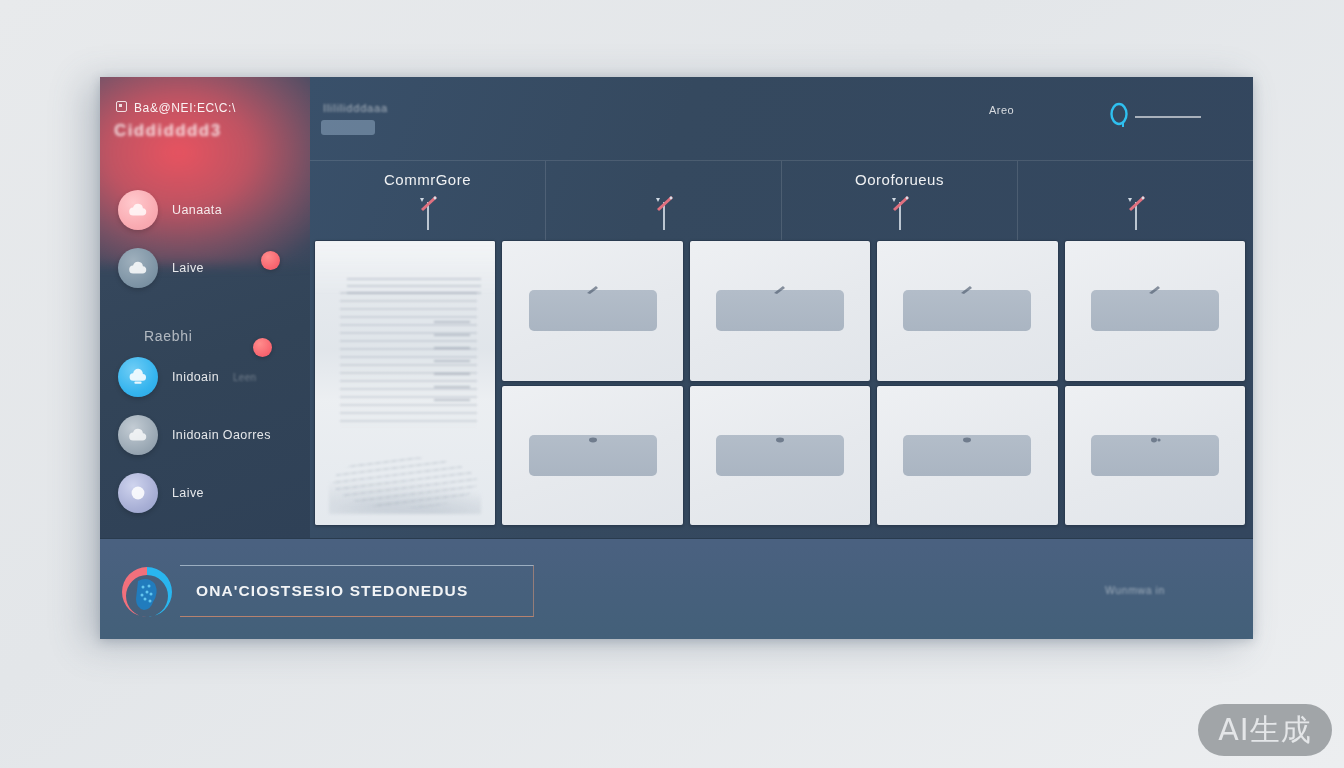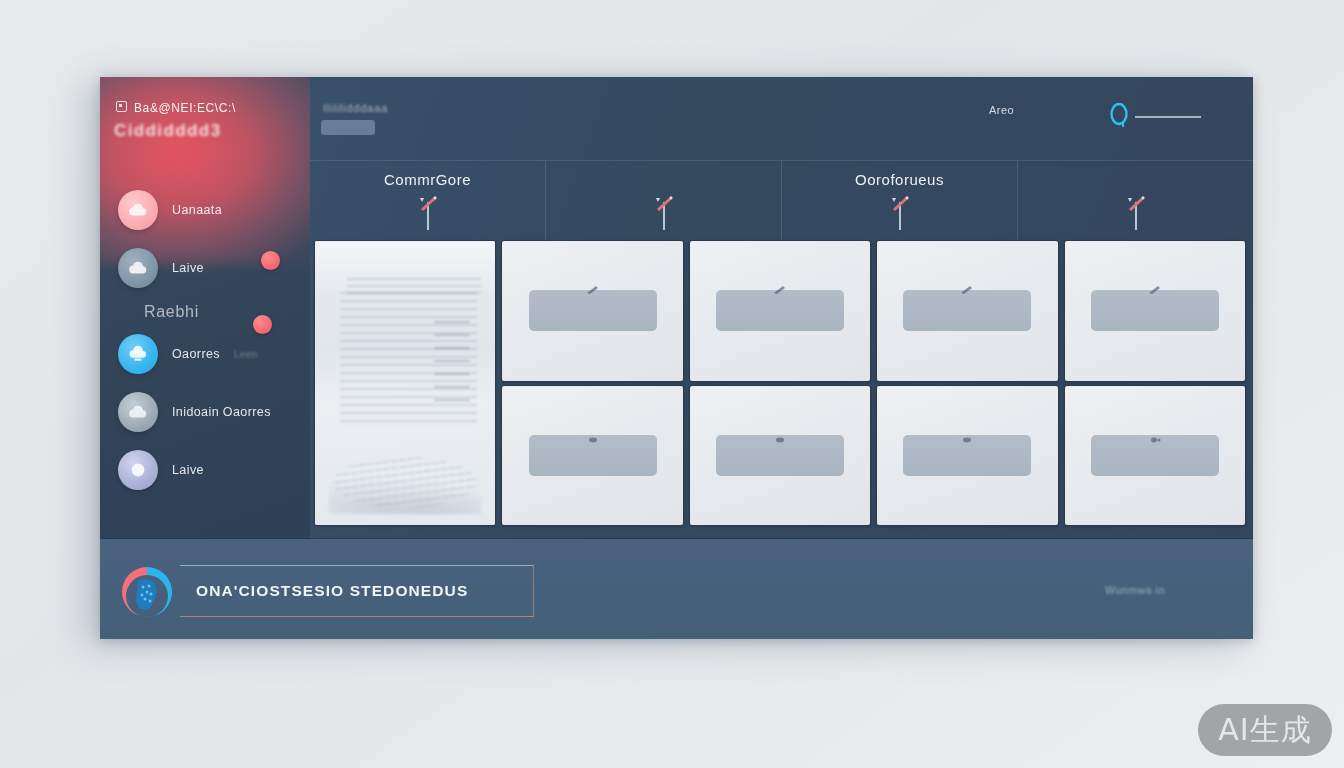--- a/index.html
+++ b/index.html
@@ -146,25 +146,26 @@
     border-radius: 50%;
     background: radial-gradient(circle at 36% 30%, #ff8c8c, #f8636e 70%, #ef5664);
     box-shadow: 0 1px 4px rgba(0,0,0,0.22);
     filter: blur(.5px);
   }
   .nav-badge.b1 { right: 30px; top: 12px; }
   .nav-badge.b2 { right: 38px; top: -10px; }
 
   .nav-section {
     color: rgba(255,255,255,0.62);
-    font-size: 16px;
+    font-size: 14px;
     letter-spacing: .7px;
     padding: 6px 0 4px 44px;
     filter: blur(.6px);
     white-space: nowrap;
+    margin-top: 25px;
   }
 
   
   #content {
     position: relative;
     flex: 1 1 auto;
     background: linear-gradient(110deg, #39506a 0%, #35495f 35%, #33465e 100%);
     display: flex;
     flex-direction: column;
   }
@@ -464,21 +465,21 @@
 
         <div class="nav-section">Raebhi</div>
 
         <div class="nav-item">
           <span class="nav-avatar av-cyan">
             <svg viewBox="0 0 24 24" fill="rgba(255,255,255,.95)">
                 <path d="M7 16h10a3.6 3.6 0 0 0 .3-7.2A5.2 5.2 0 0 0 6.7 8 3.6 3.6 0 0 0 7 16z"></path>
                 <rect x="8" y="17" width="8" height="2.4" rx="1.2"></rect>
               </svg>
           </span>
-          <span class="nav-label">Oaorres</span>
+          <span class="nav-label">Inidoain</span>
           <span class="nav-sublabel">Leen</span>
           <span class="nav-badge b2"></span>
         </div>
 
         <div class="nav-item">
           <span class="nav-avatar av-grey">
             <svg viewBox="0 0 24 24" fill="rgba(255,255,255,.82)">
                 <path d="M7 18h10a4 4 0 0 0 .4-7.98A5.5 5.5 0 0 0 6.6 9.2 3.9 3.9 0 0 0 7 18z"></path>
               </svg>
           </span>

